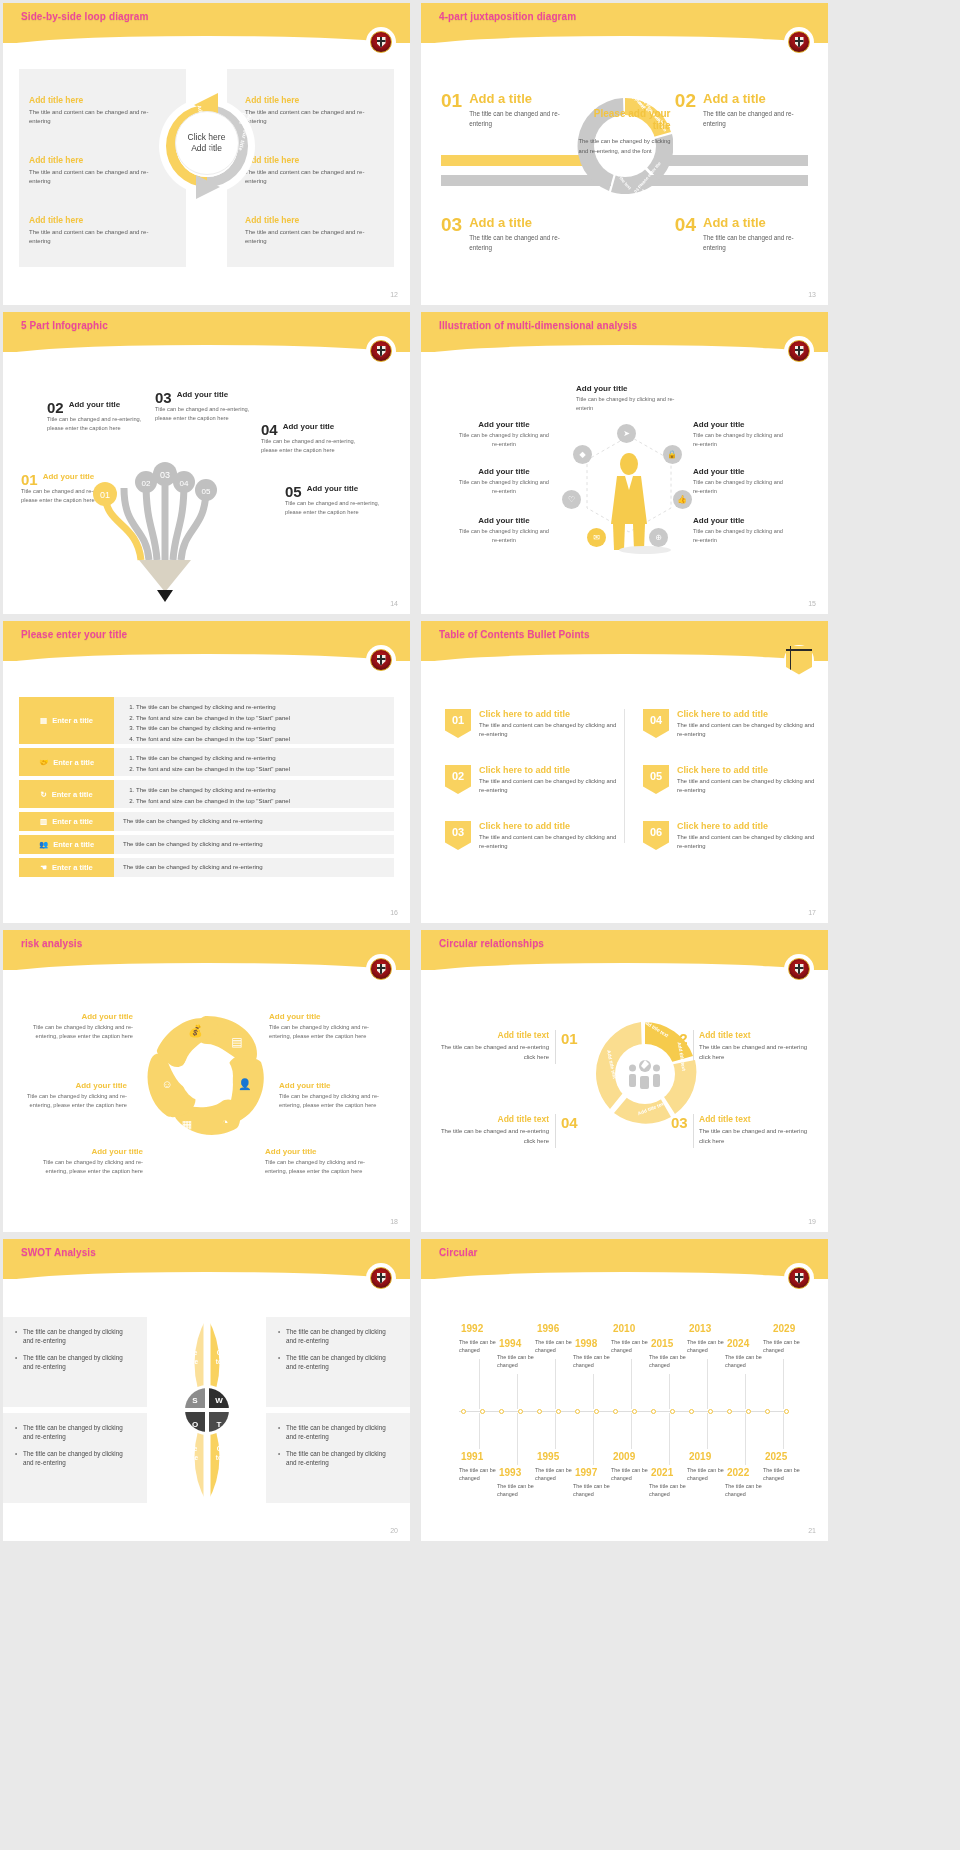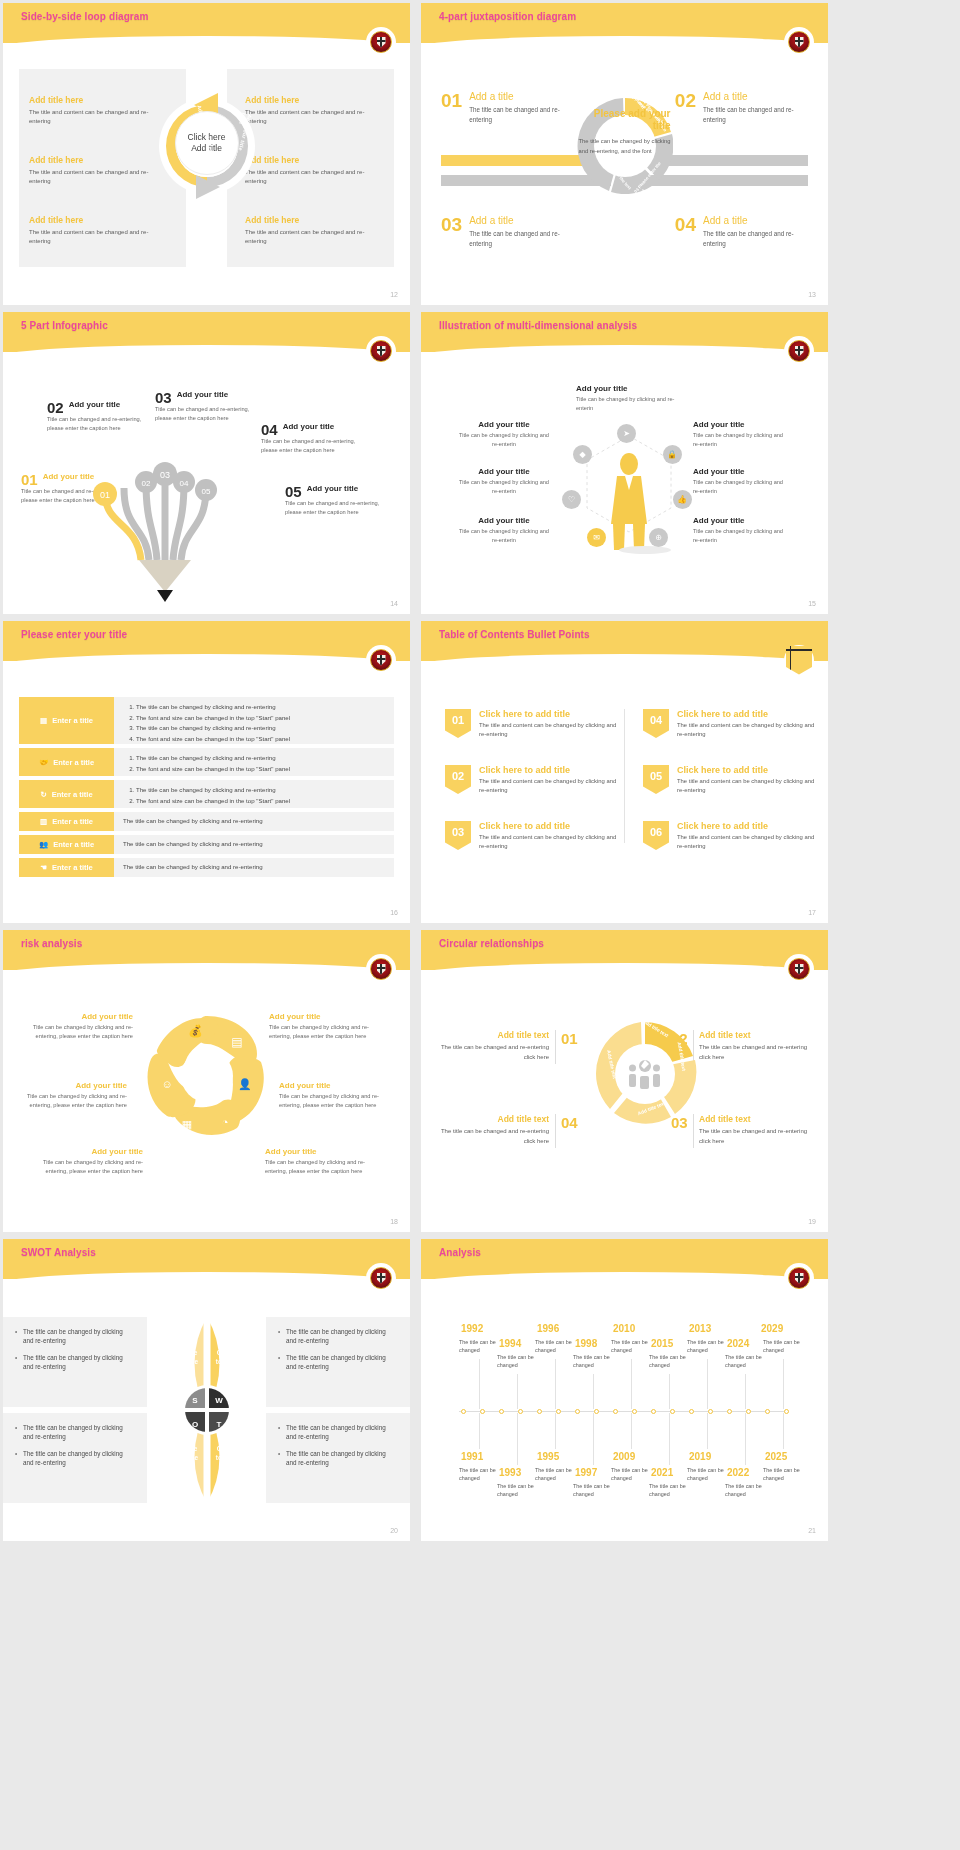--- a/index.html
+++ b/index.html
@@ -69,21 +69,21 @@
   .s12 .panel.l { left:16px; } .s12 .panel.r { right:16px; }
   .s12 .blk { position:absolute; width:140px; }
   .s12 .blk .h { font-size:8.5px; color:#f3c43f; font-weight:bold; margin-bottom:3px;}
   .s12 .blk .p { font-size:6px; color:#5d5d5d; line-height:1.55;}
   .s12 .loopwrap{position:absolute;left:50%;top:88px;transform:translateX(-50%);width:110px;height:118px;}
   .s12 .ctr{position:absolute;left:23px;top:20px;width:64px;height:64px;border-radius:50%;background:#fff;border:1px solid #ededed;display:flex;flex-direction:column;align-items:center;justify-content:center;}
   .s12 .ctr span{font-size:8.5px;color:#3c3c3c;line-height:1.35;}
   .s12 .lab{position:absolute;font-size:5.2px;color:#fff;font-weight:bold;letter-spacing:.3px;}
   
   .s13 .num{font-size:19px;font-weight:bold;color:#f3c43f;line-height:1;}
-  .s13 .qh{font-size:10px;font-weight:normal;color:#f3c43f;margin-bottom:3px;}
+  .s13 .qh{font-size:13px;font-weight:bold;color:#f3c43f;margin-bottom:3px;}
   .s13 .qp{font-size:6.3px;color:#5d5d5d;line-height:1.6;}
   .s13 .bar{position:absolute;height:11px;}
   .s13 .donut{position:absolute;left:50%;top:95px;transform:translateX(-50%);width:96px;height:96px;}
   .s13 .ctext{position:absolute;left:50%;top:105px;transform:translateX(-50%);width:92px;text-align:center;}
   .s13 .ctext .t{font-size:10px;font-weight:bold;color:#f3c43f;line-height:1.2;text-align:right;}
   .s13 .ctext .b{font-size:5.8px;color:#5d5d5d;line-height:1.75;margin-top:4px;text-align:justify;}
   .s13 .rlab{position:absolute;font-size:4.3px;font-weight:bold;}
 
   
   .s14 .it{position:absolute;}
@@ -737,21 +737,21 @@
       <span>Click here</span><br><span>to add title</span>
     </div>
   </div>
   <div class="pnum">20</div>
 </div>
 
 <div class="slide s21">
   <div class="hdr">
     <div class="band"></div>
     <div class="curve2"></div>
-    <h1>Analysis</h1>
+    <h1>Circular</h1>
   </div>
   <div class="badge">
         <div class="inner">
           <div class="shield"></div>
         </div>
       </div>
 
   <div class="axis"></div>
   <div id="tl-dots">
         <div class="dot" style="left: 40px;"></div>
@@ -800,21 +800,21 @@
 
   <div class="stem" style="left:286px;top:120px;height:50px;"></div>
   <div class="yr" style="left:268px;top:84px;">2013</div>
   <div class="cap" style="left:266px;top:99px;">The title can be changed</div>
 
   <div class="stem" style="left:324px;top:135px;height:35px;"></div>
   <div class="yr" style="left:306px;top:99px;">2024</div>
   <div class="cap" style="left:304px;top:114px;">The title can be changed</div>
 
   <div class="stem" style="left:362px;top:120px;height:50px;"></div>
-  <div class="yr" style="left:340px;top:84px;text-align:right;">2029</div>
+  <div class="yr" style="left:352px;top:84px;text-align:right;">2029</div>
   <div class="cap" style="left:342px;top:99px;">The title can be changed</div>
 
   <div class="stem" style="left:58px;top:174px;height:36px;"></div>
   <div class="yr" style="left:40px;top:212px;">1991</div>
   <div class="cap" style="left:38px;top:227px;">The title can be changed</div>
 
   <div class="stem" style="left:96px;top:174px;height:52px;"></div>
   <div class="yr" style="left:78px;top:228px;">1993</div>
   <div class="cap" style="left:76px;top:243px;">The title can be changed</div>
 

